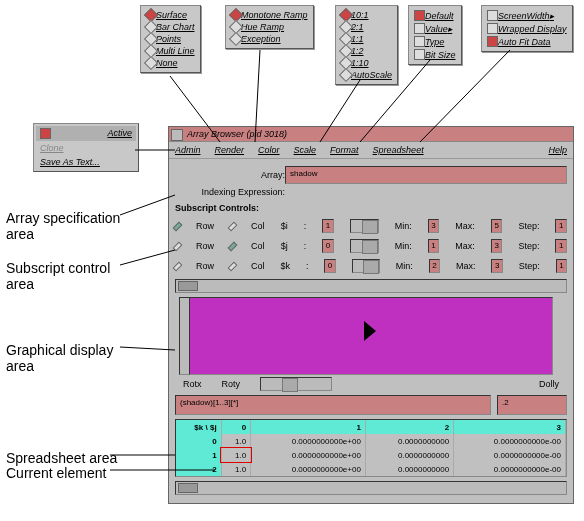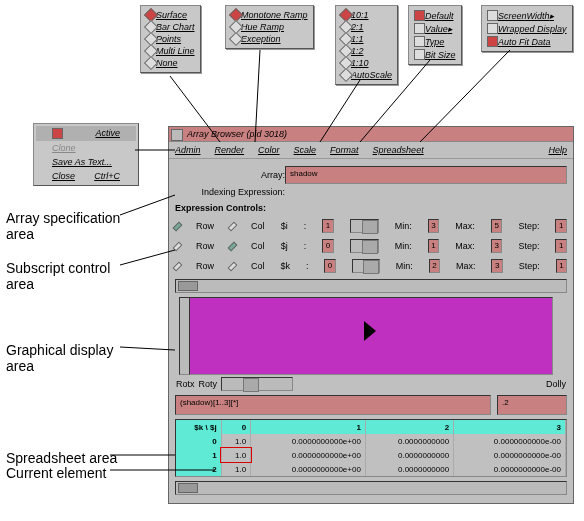--- a/index.html
+++ b/index.html
@@ -3,21 +3,21 @@
 <meta charset="utf-8">
 <style>
 body{margin:0;font-family:Helvetica,Arial,sans-serif;font-size:9px;color:#000;background:#fff;width:584px;height:521px;position:relative}
 .popup{position:absolute;background:#c8c8c8;border:1px solid #888;border-right-color:#555;border-bottom-color:#555;box-shadow:1px 1px 0 #999;padding:3px 5px}
 .popup .opt{display:flex;align-items:center;gap:0;padding:1px 0;text-decoration:underline;font-style:italic}
 .radio{width:8px;height:8px;border:1px solid #666;background:#ddd;transform:rotate(45deg);display:inline-block}
 .radio.sel{background:#c44}
 .check{width:9px;height:9px;border:1px solid #666;background:#ddd;display:inline-block}
 .check.sel{background:#c44}
 .ctx{position:absolute;background:#c8c8c8;border:1px solid #888;border-right-color:#555;border-bottom-color:#555;width:100px;padding:2px}
-.ctx .row{display:flex;justify-content:space-between;padding:2px 16px;font-style:italic;text-decoration:underline}
+.ctx .row{display:flex;justify-content:space-between;padding:2px 4px;font-style:italic;text-decoration:underline}
 .ctx .row.sel{background:#b0b0b0}
 .ctx .row.dis{color:#888}
 .win{position:absolute;left:168px;top:126px;width:404px;background:#c0c0c0;border:1px solid #666}
 .title{background:#c88080;padding:2px 16px 2px 4px;font-style:italic;border-bottom:1px solid #888;position:relative}
 .title .sys{position:absolute;left:2px;top:2px;width:10px;height:10px;border:1px solid #666;background:#bbb}
 .menubar{display:flex;gap:14px;padding:3px 6px;background:#c0c0c0;border-bottom:1px solid #999;font-style:italic;text-decoration:underline}
 .menubar .sp{margin-left:auto}
 .body{padding:4px 6px}
 .field{display:flex;align-items:center;margin:3px 0}
 .field label{width:110px;text-align:right;}
@@ -29,21 +29,21 @@
 .subline .lab{width:24px}
 .subline .box{background:#c88080;border:1px inset #888;width:22px;height:12px;text-align:center;font-size:8px;line-height:12px}
 .subline .slider{width:62px;height:12px;background:#bbb;border:1px inset #888;position:relative}
 .subline .slider::after{content:"";position:absolute;left:40%;top:0;width:14px;height:100%;background:#aaa;border:1px solid #777}
 .subline .ml{width:22px;text-align:left}
 .hscroll{height:12px;background:#bbb;border:1px inset #888;margin:4px 0;position:relative}
 .hscroll .th{position:absolute;left:2px;top:1px;width:18px;height:8px;background:#999;border:1px solid #666}
 .gfx{height:76px;background:#c030c0;border:1px inset #888;position:relative;margin:2px 14px 2px 14px}
 .gfx .tri{position:absolute;left:48%;top:30%;width:0;height:0;border-left:12px solid #000;border-top:10px solid transparent;border-bottom:10px solid transparent}
 .vtrack{position:absolute;left:4px;width:12px;height:76px;background:#bbb;border:1px inset #888}
-.rotrow{display:flex;align-items:center;gap:4px;margin:2px 1px}
+.rotrow{display:flex;align-items:center;gap:20px;margin:2px 8px}
 .rotrow .slider{width:70px;height:12px;background:#bbb;border:1px inset #888;position:relative}
 .rotrow .slider::after{content:"";position:absolute;left:30%;top:0;width:14px;height:100%;background:#aaa;border:1px solid #777}
 .rotrow .sp{margin-left:auto}
 .exprrow{display:flex;gap:6px;margin:4px 0}
 .exprrow .b{flex:1;background:#c88080;border:1px inset #888;height:14px;padding:2px 4px;font-size:8px}
 .sheet{border:1px inset #888;background:#c0c0c0;font-size:8px}
 .sheet table{width:100%;border-collapse:collapse}
 .sheet th,.sheet td{padding:1px 4px;text-align:right;border-right:1px solid #aaa;height:12px}
 .sheet th{background:#5eead4}
 .sheet .cur{outline:1px solid #d00}
@@ -153,24 +153,20 @@
 <div class="ctx" style="left:33px;top:123px">
   <div class="row sel">
       <span class="check sel"></span>
       <span>Active</span>
     </div>
   <div class="row dis">
       <span>Clone</span>
     </div>
   <div class="row">
       <span>Save As Text...</span>
-    </div>
-  <div class="row">
-      <span>Close</span>
-      <span>Ctrl+C</span>
     </div>
 </div>
 
 <div class="win">
   <div class="title">
     <span class="sys"></span>
     <span style="margin-left:14px">Array Browser (pid 3018)</span>
   </div>
   <div class="menubar">
     <span>Admin</span>
@@ -182,21 +178,21 @@
     <span class="sp">Help</span>
   </div>
   <div class="body">
     <div class="field">
       <label>Array:</label>
       <div class="val">shadow</div>
     </div>
     <div class="field">
       <label>Indexing Expression:</label>
     </div>
-    <div class="sect">Expression Controls:</div>
+    <div class="sect">Subscript Controls:</div>
 
     <div class="subline">
       <span class="r on"></span><span class="lab">Row</span>
       <span class="r"></span><span class="lab">Col</span>
       <span>$i</span>:
       <span class="box">1</span>
       <div class="slider"></div>
       <span class="ml">Min:</span><span class="box">3</span>
       <span class="ml">Max:</span><span class="box">5</span>
       <span class="ml">Step:</span><span class="box">1</span>

